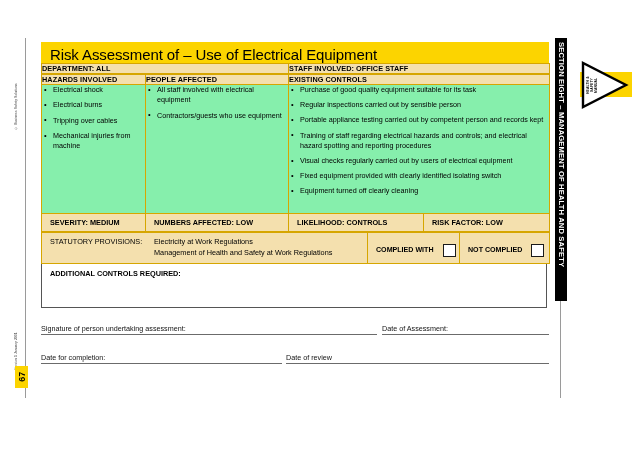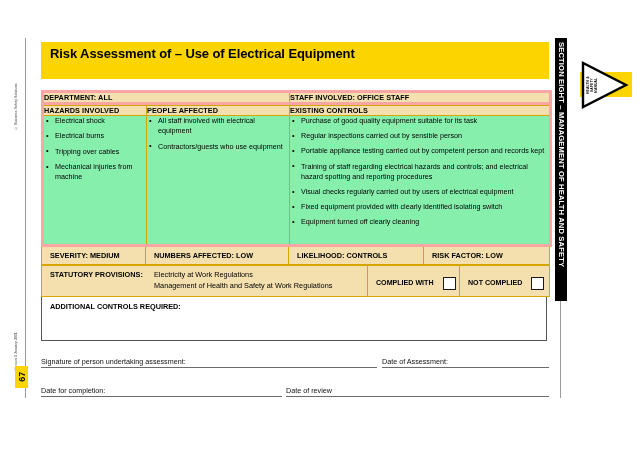--- a/index.html
+++ b/index.html
@@ -141,31 +141,30 @@
 
   
   .doc {
     position: absolute;
     left: 41px;
     top: 42px;
     width: 508px;
   }
   .title-bar {
     background: #fcd400;
-    padding: 4px 9px 18px 9px;
-    font-size: 13px;
-    font-weight: bold;
+    padding: 4px 9px 0 9px;
+    font-size: 15px;
+    font-weight: normal;
     letter-spacing: -0.1px;
     color: #000;
   }
 
   
   .tbl {
-    margin-top: 11px;
-    border: 3px solid #fca5a5;
+    border: 1px solid #fca5a5;
     border-collapse: collapse;
     width: 508px;
     table-layout: fixed;
   }
   .tbl td {
     border: 1px solid #d6a600;
     vertical-align: top;
     padding: 0;
   }
   .cell-hdr {
@@ -242,21 +241,21 @@
     border: 1px solid #d6a600;
     border-top: none;
   }
   .stat-tbl td {
     background: #f4e0ae;
     border: 1px solid #d6a600;
     font-size: 7.3px;
     padding: 4px 5px 5px 8px;
     vertical-align: top;
   }
-  .stat-label { font-weight: bold; }
+  .stat-label { font-weight: normal; }
   .stat-list { font-weight: normal; line-height: 11px; }
   .chk-cell {
     text-align: left;
     vertical-align: middle !important;
     white-space: nowrap;
     padding-top: 9px !important;
   }
   .chk-lbl { font-weight: bold; font-size: 7.1px; }
   .chk-box {
     display: inline-block;

